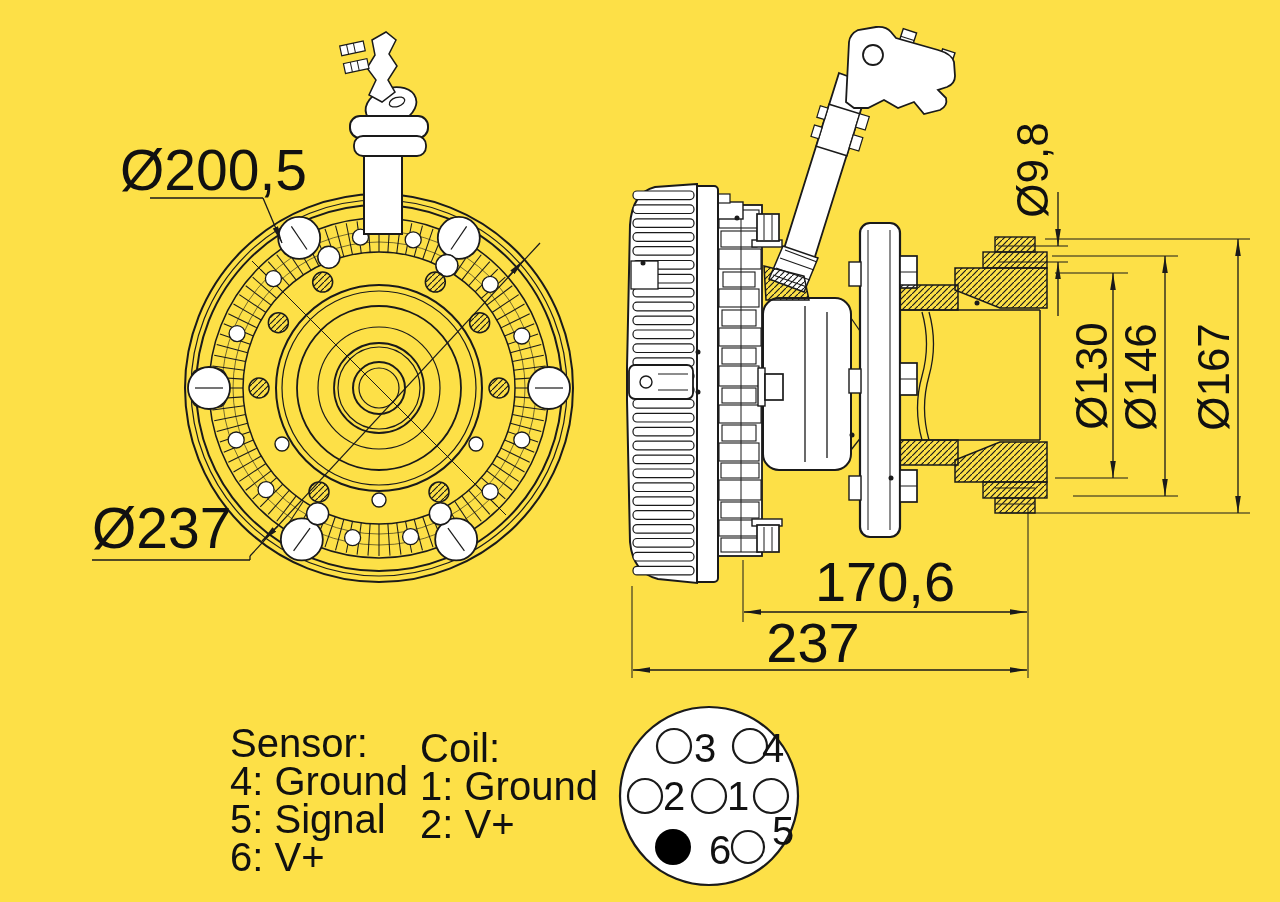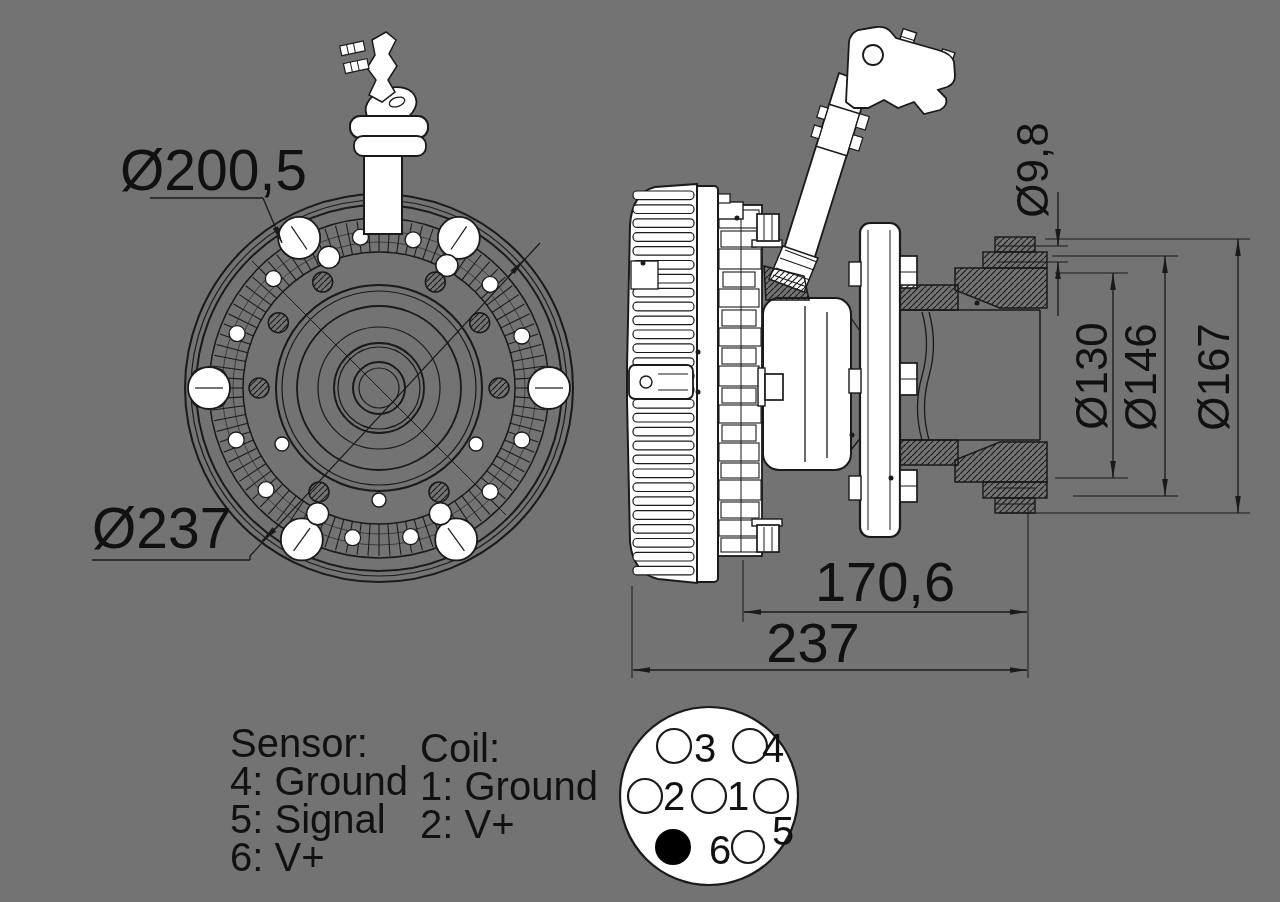--- a/index.html
+++ b/index.html
@@ -1,16 +1,16 @@
 <!DOCTYPE html>
 <html><head>
 <meta charset="utf-8">
 <style>
   html,body{margin:0;padding:0;background:#fff;}
-  .stage{width:1280px;height:902px;position:relative;background:#737373;overflow:hidden;}
+  .stage{width:1280px;height:902px;position:relative;background:#fde047;overflow:hidden;}
   svg{display:block;}
   text{font-family:"Liberation Sans", sans-serif;fill:#111;}
   .dimBig{font-size:56px;}
   .dimBig2{font-size:57px;}
   .dimVert{font-size:44px;}
   .legendTxt{font-size:40px;}
   .pinTxt{font-size:40px;}
   .ln{stroke:#1a1a1a;fill:none;}
   .w{fill:#fff;stroke:#1a1a1a;}
 </style>

